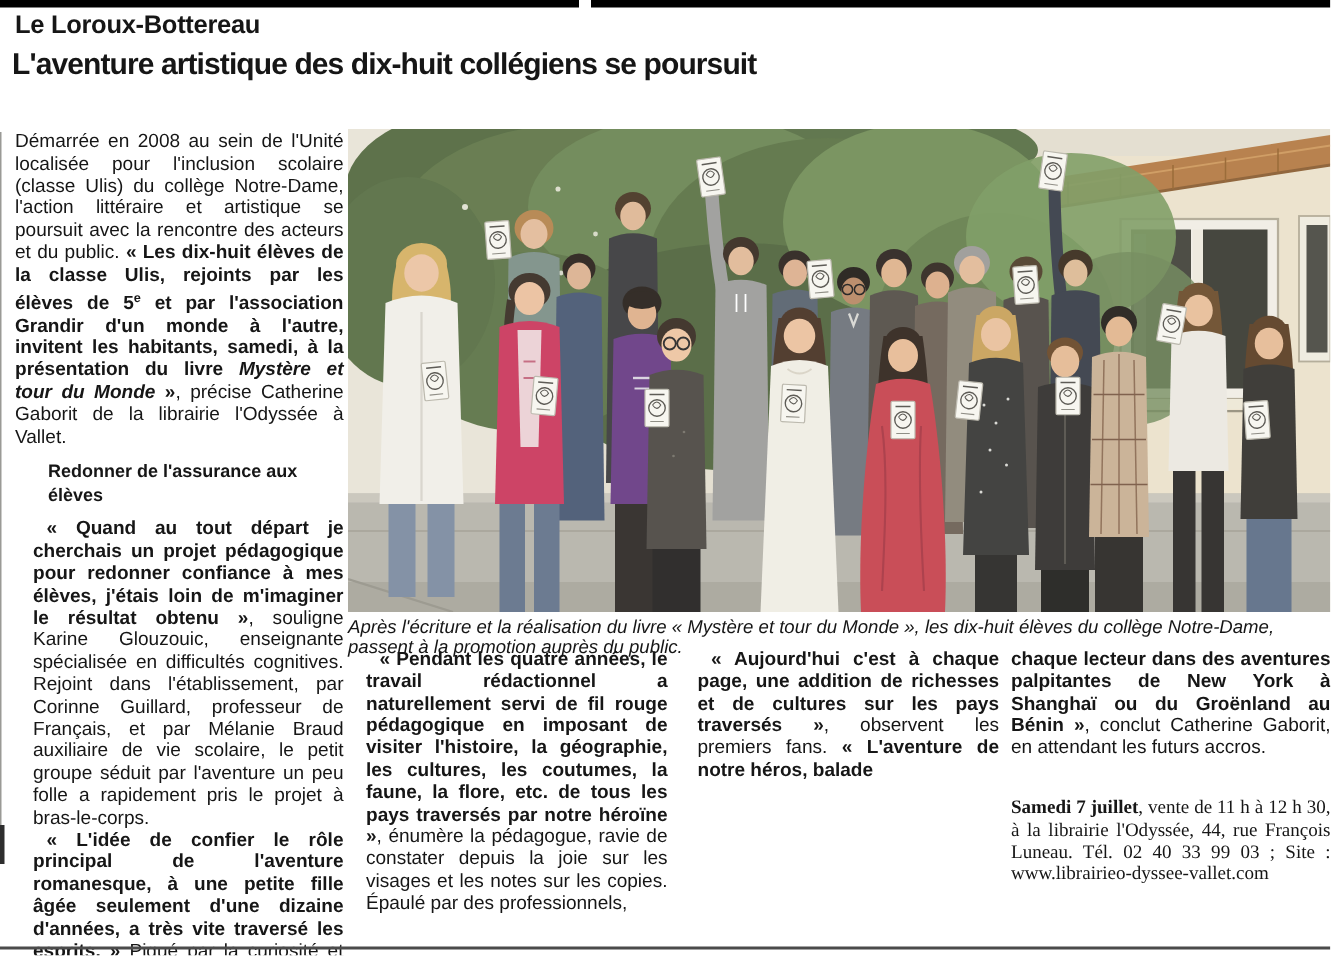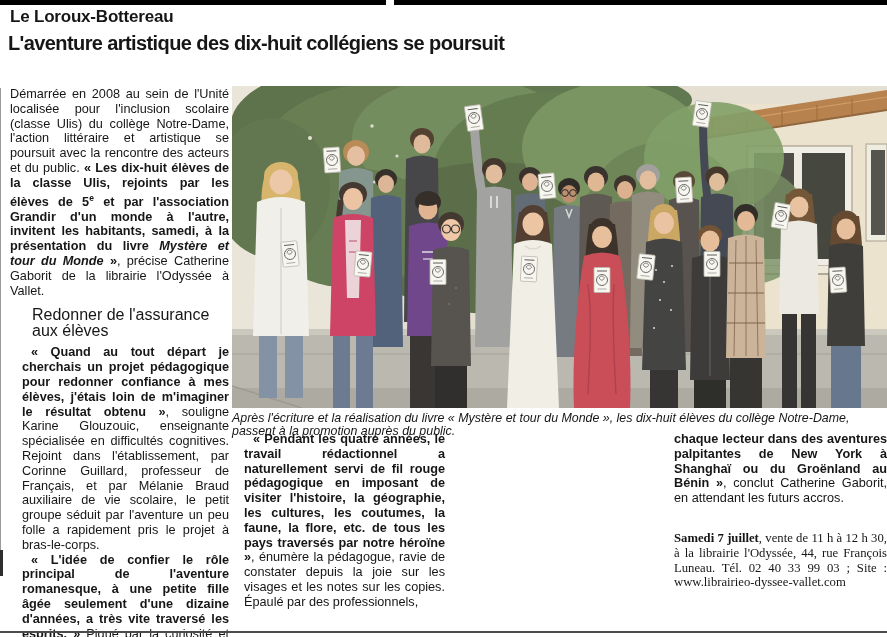--- a/index.html
+++ b/index.html
@@ -5,21 +5,21 @@
   html,body{margin:0;padding:0;background:#fff;}
   .page{position:relative;width:887px;height:637px;background:#ffffff;overflow:hidden;
         font-family:"Liberation Sans",sans-serif;color:#161616;}
   .topbar-seg{position:absolute;top:0;height:5px;background:#000;}
   .kicker{position:absolute;left:10px;top:7px;font-size:17px;font-weight:700;letter-spacing:-0.2px;}
   .headline{position:absolute;left:8px;top:32px;font-size:20px;font-weight:700;letter-spacing:-0.6px;margin:0;white-space:nowrap;}
   .col{font-size:12.7px;line-height:14.8px;text-align:justify;}
   .col p{margin:0;}
   .col p.ind{text-indent:9px;margin-left:12px;}
   .col1{position:absolute;left:10px;top:87px;width:219px;}
-  .subhead{font-weight:400;font-size:16px;line-height:15.5px;margin:9px 0 7px 22px;text-align:left;}
+  .subhead{font-weight:700;font-size:12px;line-height:15.5px;margin:9px 0 7px 22px;text-align:left;}
   .photo-wrap{position:absolute;left:232px;top:86px;width:655px;height:322px;}
   .caption{position:absolute;left:232px;top:412px;width:650px;font-style:italic;font-size:12.4px;line-height:13px;text-align:left;}
   .bottomcols{position:absolute;left:232px;top:432px;width:655px;display:flex;}
   .bcol{width:213px;}
   .bcol + .bcol{margin-left:8px;}
   .agenda{margin-top:25px !important;font-family:Liberation Serif, serif;}
   .bottom-rule{position:absolute;left:0;top:631px;width:887px;height:2px;background:#4b4b4b;}
   .edge-line{position:absolute;left:0;top:88px;width:1px;height:488px;background:#9a9a96;}
   .edge-blob{position:absolute;left:0;top:550px;width:3px;height:26px;background:#2e2e2e;}
   .b{font-weight:700;}
@@ -309,20 +309,21 @@
     </svg>
   </div>
 
   <div class="caption">Après l'écriture et la réalisation du livre « Mystère et tour du Monde », les dix-huit élèves du collège Notre-Dame, passent à la promotion auprès du public.</div>
 
   <div class="bottomcols">
     <div class="col bcol">
       <p class="ind"><span class="b">« Pendant les quatre années, le travail rédactionnel a naturellement servi de fil rouge pédagogique en imposant de visiter l'histoire, la géographie, les cultures, les coutumes, la faune, la flore, etc. de tous les pays traversés par notre héroïne »</span><span>, énumère la pédagogue, ravie de constater depuis la joie sur les visages et les notes sur les copies. Épaulé par des professionnels,</span></p>
     </div>
     <div class="col bcol">
+      <p class="ind"><span class="b">« Aujourd'hui c'est à chaque page, une addition de richesses et de cultures sur les pays traversés »</span><span>, observent les premiers fans. </span><span class="b">« L'aventure de notre héros, balade</span></p>
     </div>
     <div class="col bcol">
       <p><span class="b">chaque lecteur dans des aventures palpitantes de New York à Shanghaï ou du Groënland au Bénin »</span><span>, conclut Catherine Gaborit, en attendant les futurs accros.</span></p>
       <p class="agenda"><span class="b">Samedi 7 juillet</span><span>, vente de 11 h à 12 h 30, à la librairie l'Odyssée, 44, rue François Luneau. Tél. 02 40 33 99 03 ; Site : www.librairieo-dyssee-vallet.com</span></p>
     </div>
   </div>
 
   <div class="bottom-rule"></div>
   <div class="edge-line"></div>
   <div class="edge-blob"></div>

